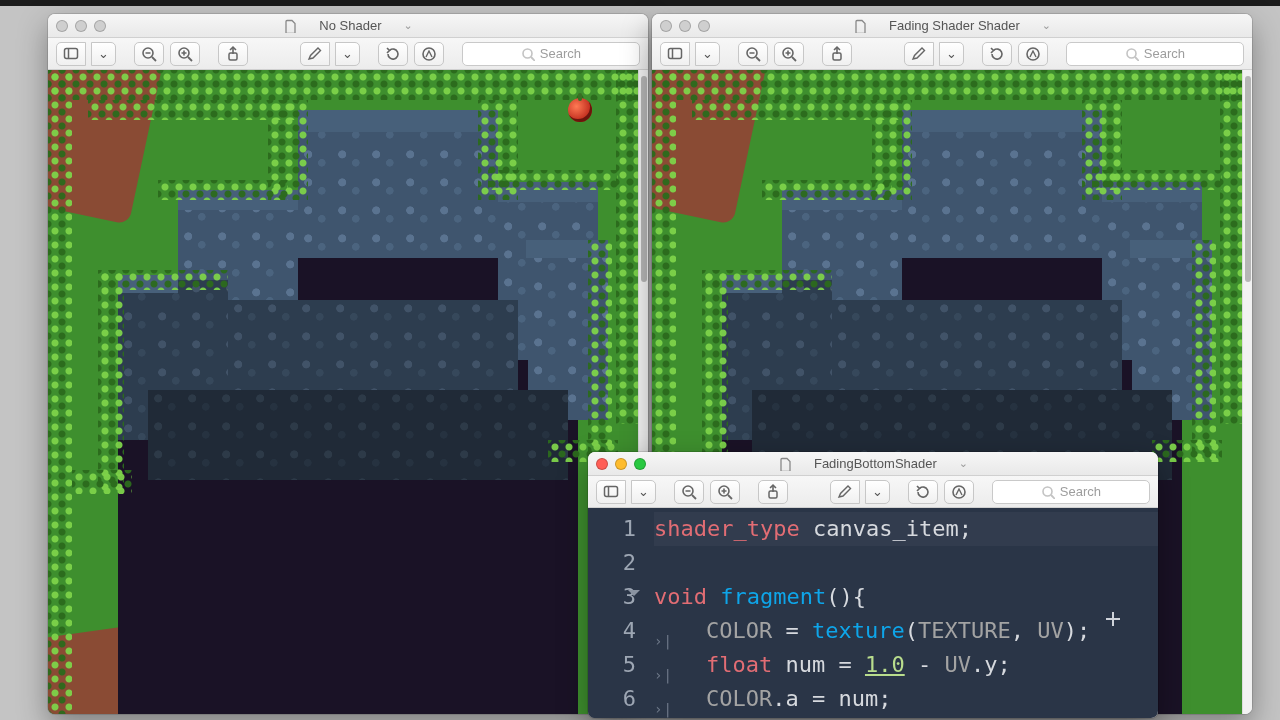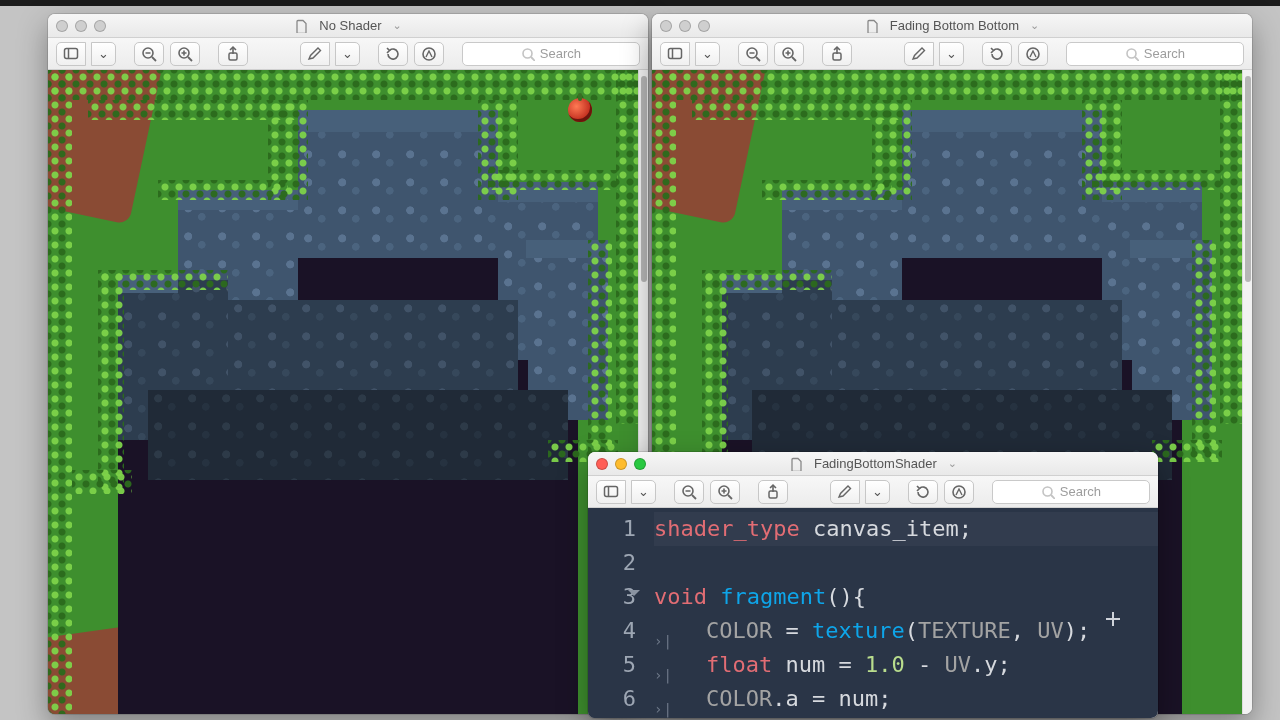--- a/index.html
+++ b/index.html
@@ -34,21 +34,21 @@
     position: relative;
   }
   .titlebar .traffic {
     display: flex; gap: 7px;
   }
   .dot { width: 12px; height: 12px; border-radius: 50%; border: .5px solid rgba(0,0,0,.2); }
   .dot.red { background:#ff5f57; } .dot.yellow{background:#febc2e;} .dot.green{background:#28c840;}
   .dot.grey { background:#cfcfcf; }
   .titlebar .title {
     position:absolute; left:0; right:0;
-    display:flex; align-items:center; justify-content:center; gap:11px;
+    display:flex; align-items:center; justify-content:center; gap:22px;
     font-size: 13px; color:#555; pointer-events:none;
   }
   .title .docicon {
     width:14px; height:14px; display:inline-flex; align-items:center; justify-content:center;
   }
   .title .chev { color:#9a9a9a; font-size:11px; }
   .toolbar {
     height:32px;
     background: linear-gradient(#f7f7f7,#ececec);
     border-bottom:1px solid #d0d0d0;
@@ -149,21 +149,21 @@
   .codelines{flex:1; padding-left:8px; white-space:pre;}
   .codelines .cl{height:34px; position:relative;}
   .indent-guide{
     position:absolute; left:0; top:10px;
     color:#6d7888; font-size:14px; letter-spacing:1px;
   }
   .tok-kw{color:#e26d74;}
   .tok-fn{color:#0ea5e9;}
   .tok-var{color:#d6d9de;}
   .tok-const{color:#a3a3a3;}
-  .tok-num{color:#b9dd8d;}
+  .tok-num{color:#b9dd8d;text-decoration:underline;}
   .tok-op{color:#d6d9de;}
   .active-line-bg{
     position:absolute; left:0; right:0; height:34px;
     background:rgba(255,255,255,.04);
   }
   .cursor-plus{
     position:absolute; width:14px; height:14px;
     color:#cfd3da;
   }
   .cursor-plus::before,.cursor-plus::after{
@@ -340,21 +340,21 @@
       <div class="dot grey"></div>
       <div class="dot grey"></div>
       <div class="dot grey"></div>
     </div>
     <div class="title">
       <span class="docicon">
           <svg width="14" height="14">
             <use href="#i-doc"></use>
           </svg>
         </span>
-      <span>Fading Bottom Bottom</span>
+      <span>Fading Shader Shader</span>
       <span class="chev">⌄</span>
     </div>
   </div>
   <div class="toolbar">
     <div class="tbtn seg-left">
         <svg width="16" height="15">
           <use href="#i-sidebar"></use>
         </svg>
       </div>
     <div class="tbtn seg-right" style="min-width:18px;">

